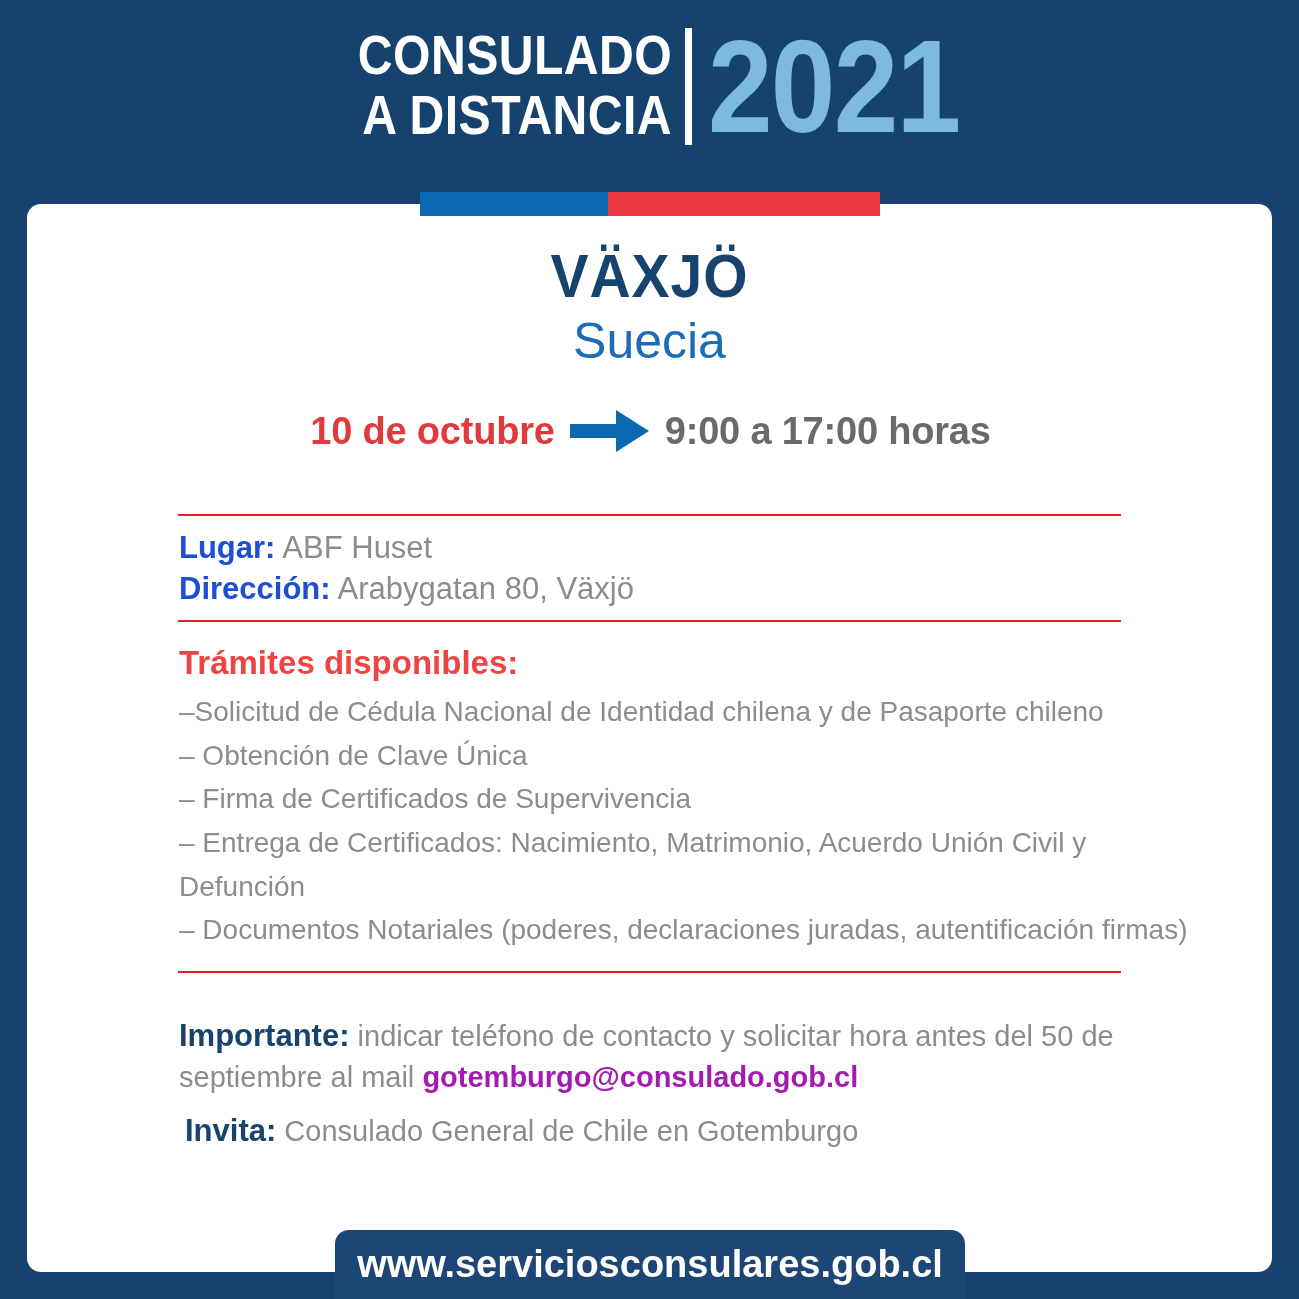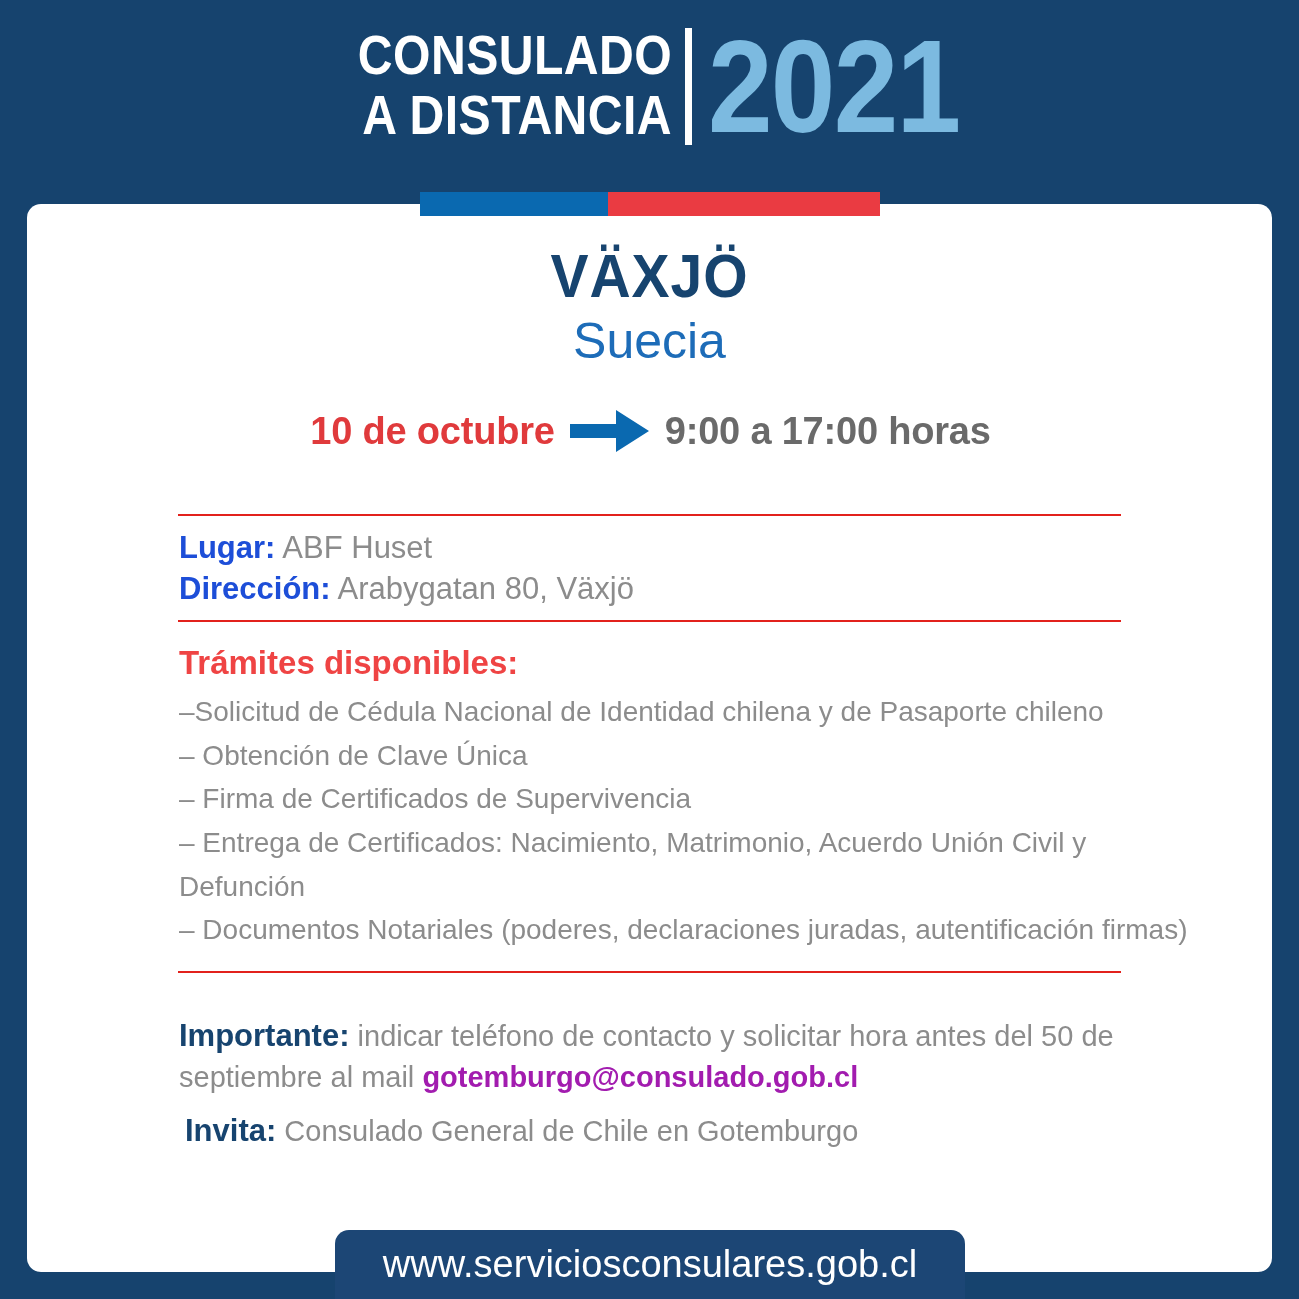--- a/index.html
+++ b/index.html
@@ -250,20 +250,21 @@
     left: 335px;
     top: 1230px;
     width: 630px;
     height: 69px;
     background: #1c4675;
     border-radius: 14px 14px 0 0;
     display: flex;
     align-items: center;
     justify-content: center;
     z-index: 6;
+    font-weight: bold;
   }
   .footer-url {
     color: #ffffff;
     font-size: 38px;
     letter-spacing: 0px;
   }
 </style>
 </head>
 <body>
 

